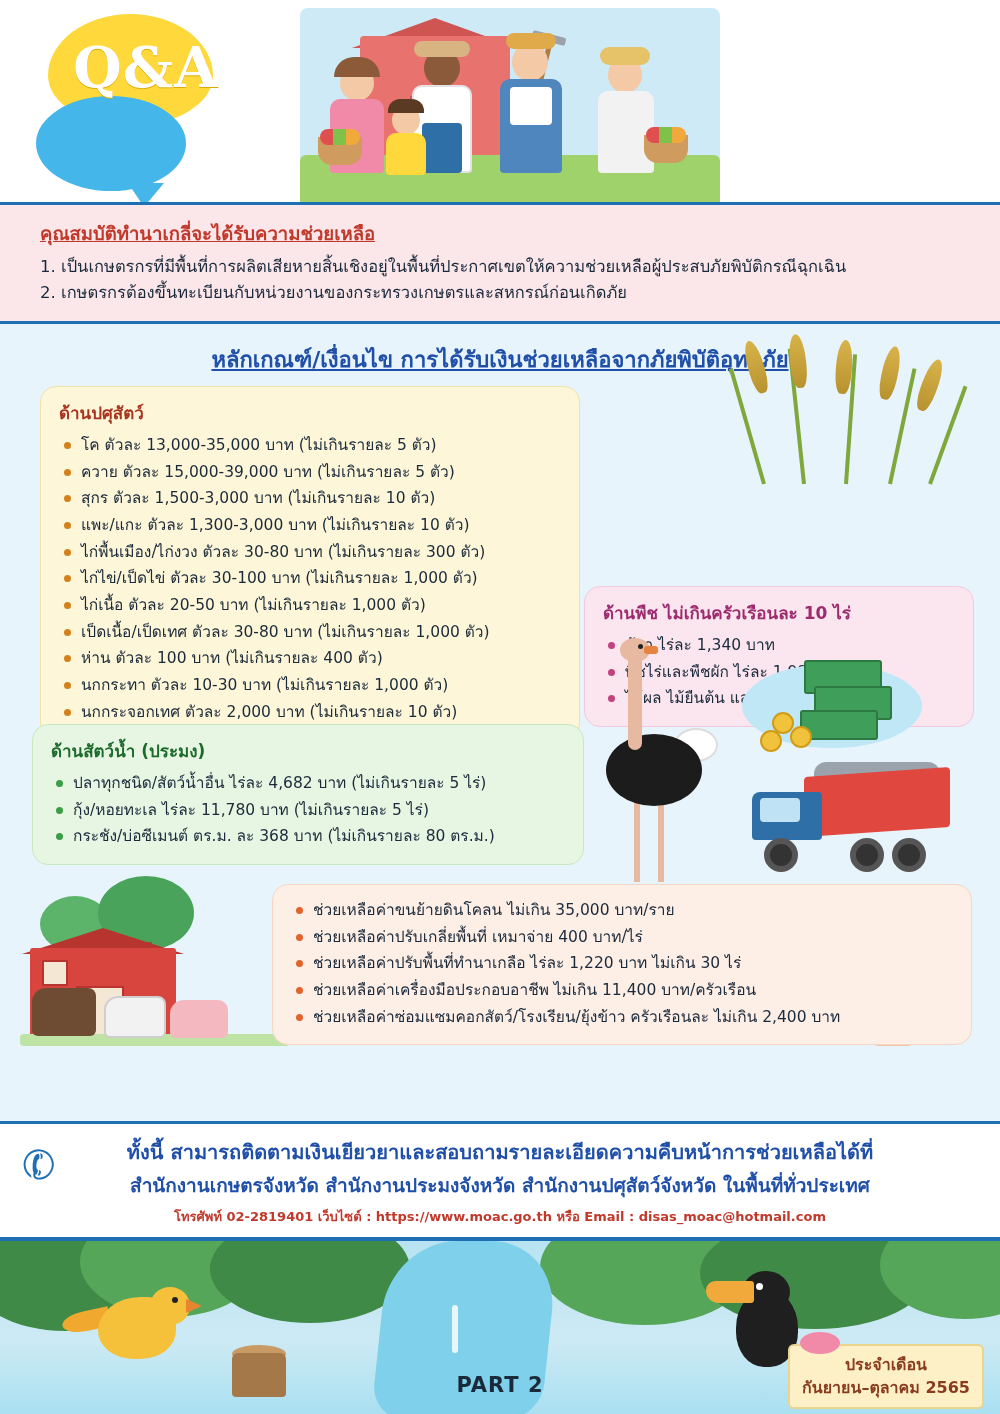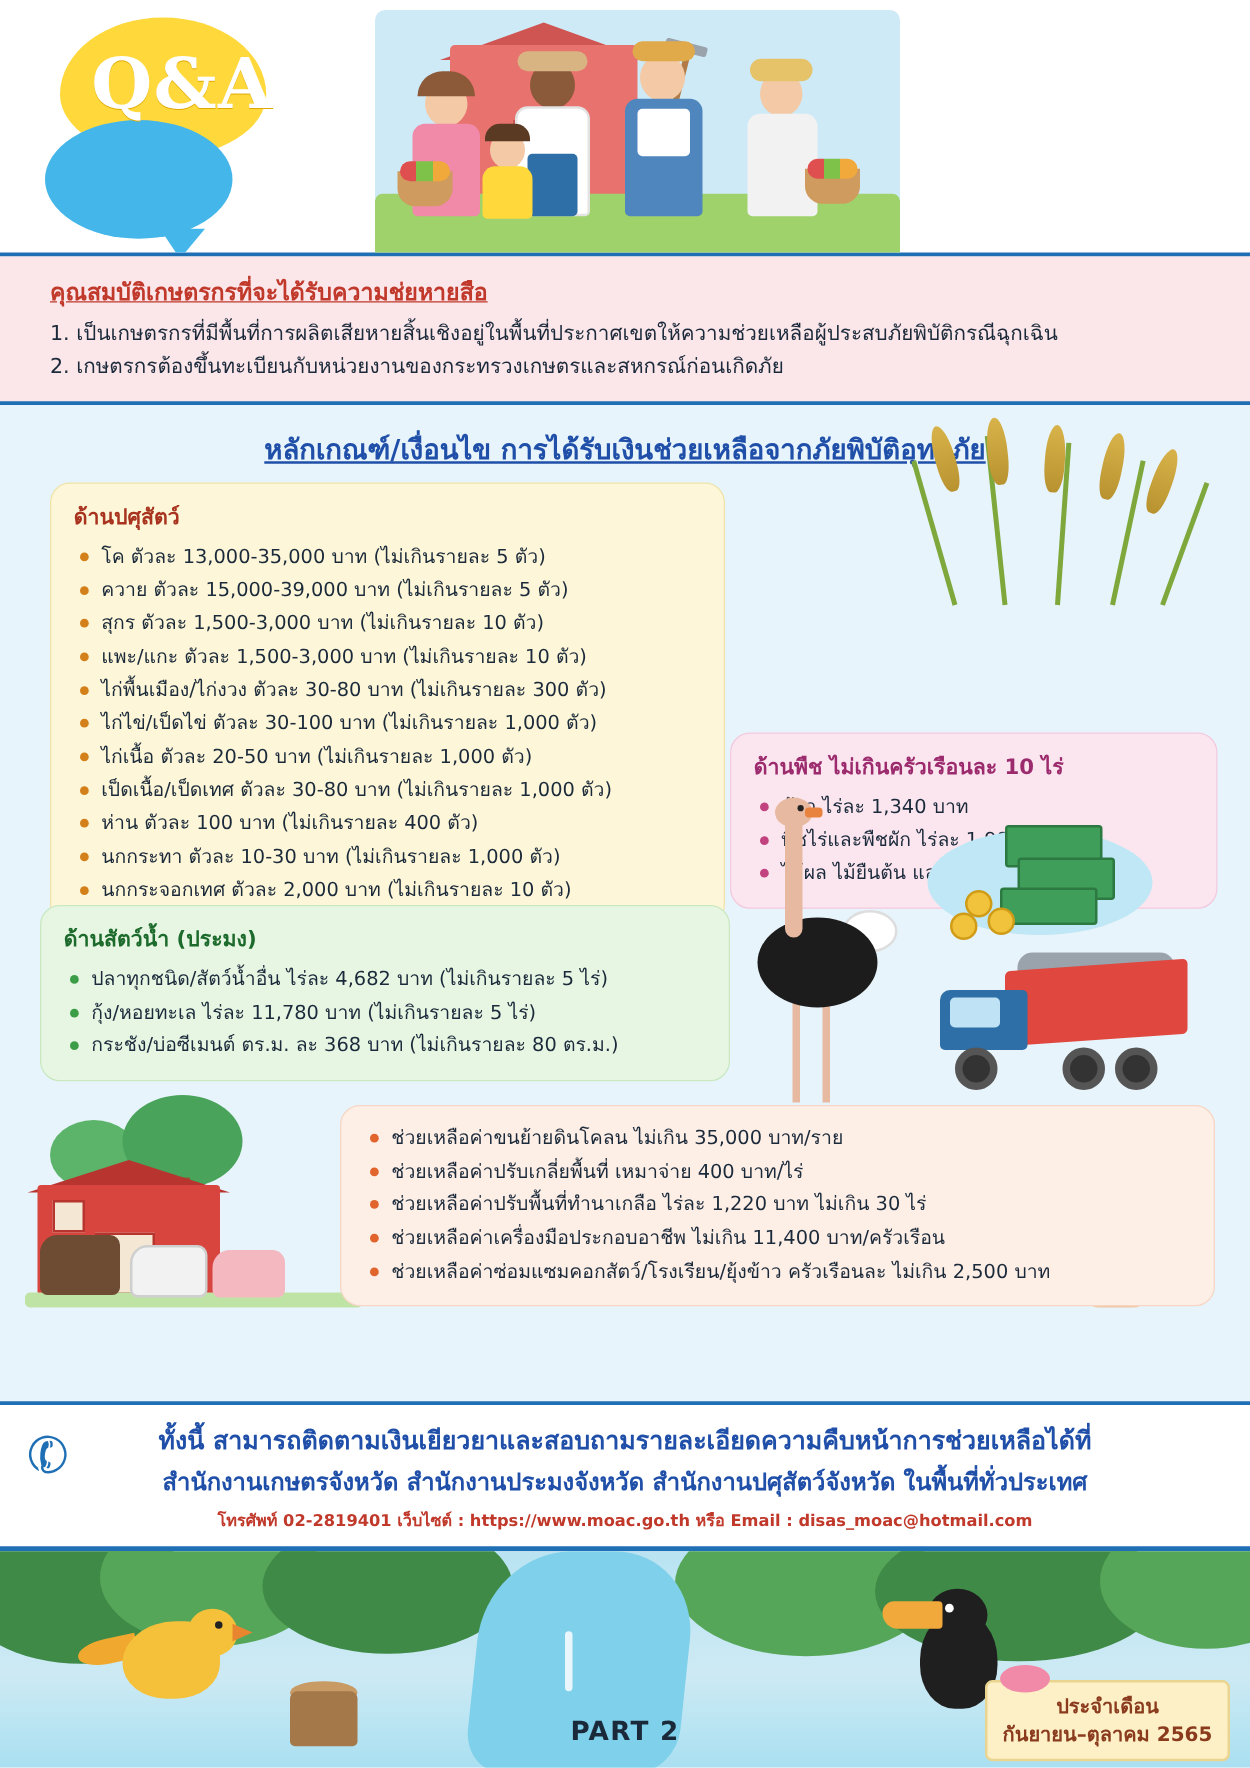--- a/index.html
+++ b/index.html
@@ -354,21 +354,21 @@
         <div style="position:absolute;left:8px;top:-136px;width:50px;height:18px;background:#e6c268;border-radius:16px;"></div>
         <div class="p-body" style="position:absolute;left:6px;top:-92px;width:56px;height:82px;background:#f2f2f2;"></div>
         <div class="basket" style="left:52px;top:-48px;"></div>
         <div class="veggies" style="left:54px;top:-56px;"></div>
       </div>
     </div>
 
   </div>
 
   <div class="qual">
-    <div class="qual-title">คุณสมบัติเกษตรกรที่จะได้รับความช่ยหายสือ</div>
+    <div class="qual-title">คุณสมบัติทำนาเกลี่จะได้รับความช่วยเหลือ</div>
     <div class="qual-line">1. เป็นเกษตรกรที่มีพื้นที่การผลิตเสียหายสิ้นเชิงอยู่ในพื้นที่ประกาศเขตให้ความช่วยเหลือผู้ประสบภัยพิบัติกรณีฉุกเฉิน</div>
     <div class="qual-line">2. เกษตรกรต้องขึ้นทะเบียนกับหน่วยงานของกระทรวงเกษตรและสหกรณ์ก่อนเกิดภัย</div>
   </div>
 
   <div class="criteria">
 
     <div class="wheat">
       <div class="wheat-stalk" style="left:30px;height:120px;transform:rotate(-16deg);"></div>
       <div class="wheat-ear" style="left:16px;top:6px;transform:rotate(-16deg);"></div>
       <div class="wheat-stalk" style="left:70px;height:136px;transform:rotate(-6deg);"></div>
@@ -382,21 +382,21 @@
     </div>
 
     <div class="criteria-title">หลักเกณฑ์/เงื่อนไข การได้รับเงินช่วยเหลือจากภัยพิบัติอุทกภัย</div>
 
     <div class="card livestock">
       <div class="card-title">ด้านปศุสัตว์</div>
       <ul>
         <li>โค ตัวละ 13,000-35,000 บาท (ไม่เกินรายละ 5 ตัว)</li>
         <li>ควาย ตัวละ 15,000-39,000 บาท (ไม่เกินรายละ 5 ตัว)</li>
         <li>สุกร ตัวละ 1,500-3,000 บาท (ไม่เกินรายละ 10 ตัว)</li>
-        <li>แพะ/แกะ ตัวละ 1,500-3,000 บาท (ไม่เกินรายละ 10 ตัว)</li>
+        <li>แพะ/แกะ ตัวละ 1,300-3,000 บาท (ไม่เกินรายละ 10 ตัว)</li>
         <li>ไก่พื้นเมือง/ไก่งวง ตัวละ 30-80 บาท (ไม่เกินรายละ 300 ตัว)</li>
         <li>ไก่ไข่/เป็ดไข่ ตัวละ 30-100 บาท (ไม่เกินรายละ 1,000 ตัว)</li>
         <li>ไก่เนื้อ ตัวละ 20-50 บาท (ไม่เกินรายละ 1,000 ตัว)</li>
         <li>เป็ดเนื้อ/เป็ดเทศ ตัวละ 30-80 บาท (ไม่เกินรายละ 1,000 ตัว)</li>
         <li>ห่าน ตัวละ 100 บาท (ไม่เกินรายละ 400 ตัว)</li>
         <li>นกกระทา ตัวละ 10-30 บาท (ไม่เกินรายละ 1,000 ตัว)</li>
         <li>นกกระจอกเทศ ตัวละ 2,000 บาท (ไม่เกินรายละ 10 ตัว)</li>
       </ul>
     </div>
 
@@ -469,21 +469,21 @@
       <div class="hm-handle"></div>
       <div class="hm-hand"></div>
     </div>
 
     <div class="card others">
       <ul>
         <li>ช่วยเหลือค่าขนย้ายดินโคลน ไม่เกิน 35,000 บาท/ราย</li>
         <li>ช่วยเหลือค่าปรับเกลี่ยพื้นที่ เหมาจ่าย 400 บาท/ไร่</li>
         <li>ช่วยเหลือค่าปรับพื้นที่ทำนาเกลือ ไร่ละ 1,220 บาท ไม่เกิน 30 ไร่</li>
         <li>ช่วยเหลือค่าเครื่องมือประกอบอาชีพ ไม่เกิน 11,400 บาท/ครัวเรือน</li>
-        <li>ช่วยเหลือค่าซ่อมแซมคอกสัตว์/โรงเรียน/ยุ้งข้าว ครัวเรือนละ ไม่เกิน 2,500 บาท</li>
+        <li>ช่วยเหลือค่าซ่อมแซมคอกสัตว์/โรงเรียน/ยุ้งข้าว ครัวเรือนละ ไม่เกิน 2,400 บาท</li>
       </ul>
     </div>
   </div>
 
   <div class="contact">
     <div class="phone-icon">✆</div>
     <div class="contact-line1">ทั้งนี้ สามารถติดตามเงินเยียวยาและสอบถามรายละเอียดความคืบหน้าการช่วยเหลือได้ที่</div>
     <div class="contact-line2">สำนักงานเกษตรจังหวัด สำนักงานประมงจังหวัด  สำนักงานปศุสัตว์จังหวัด  ในพื้นที่ทั่วประเทศ</div>
     <div class="contact-line3">โทรศัพท์ 02-2819401 เว็บไซต์ : https://www.moac.go.th หรือ Email : disas_moac@hotmail.com</div>
   </div>

